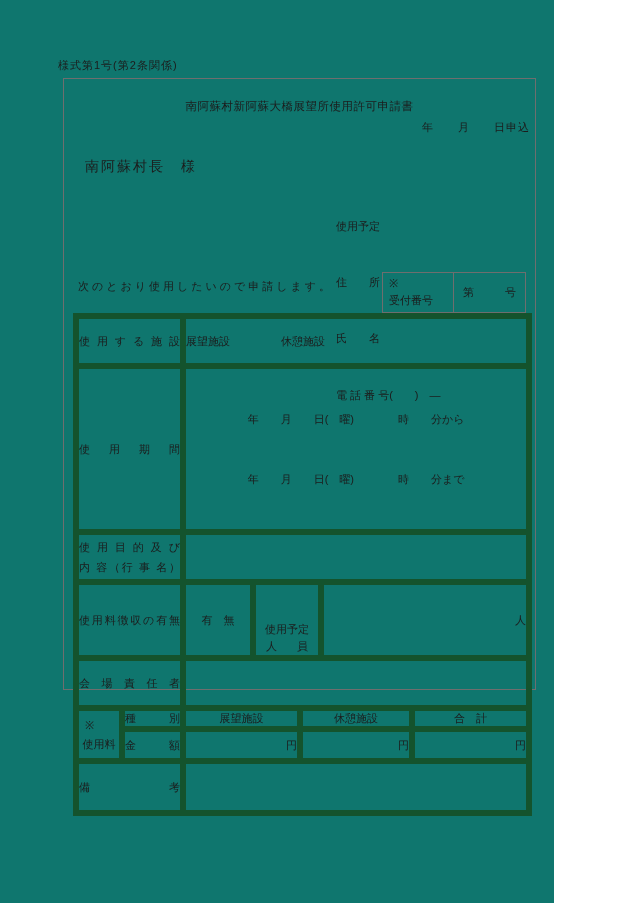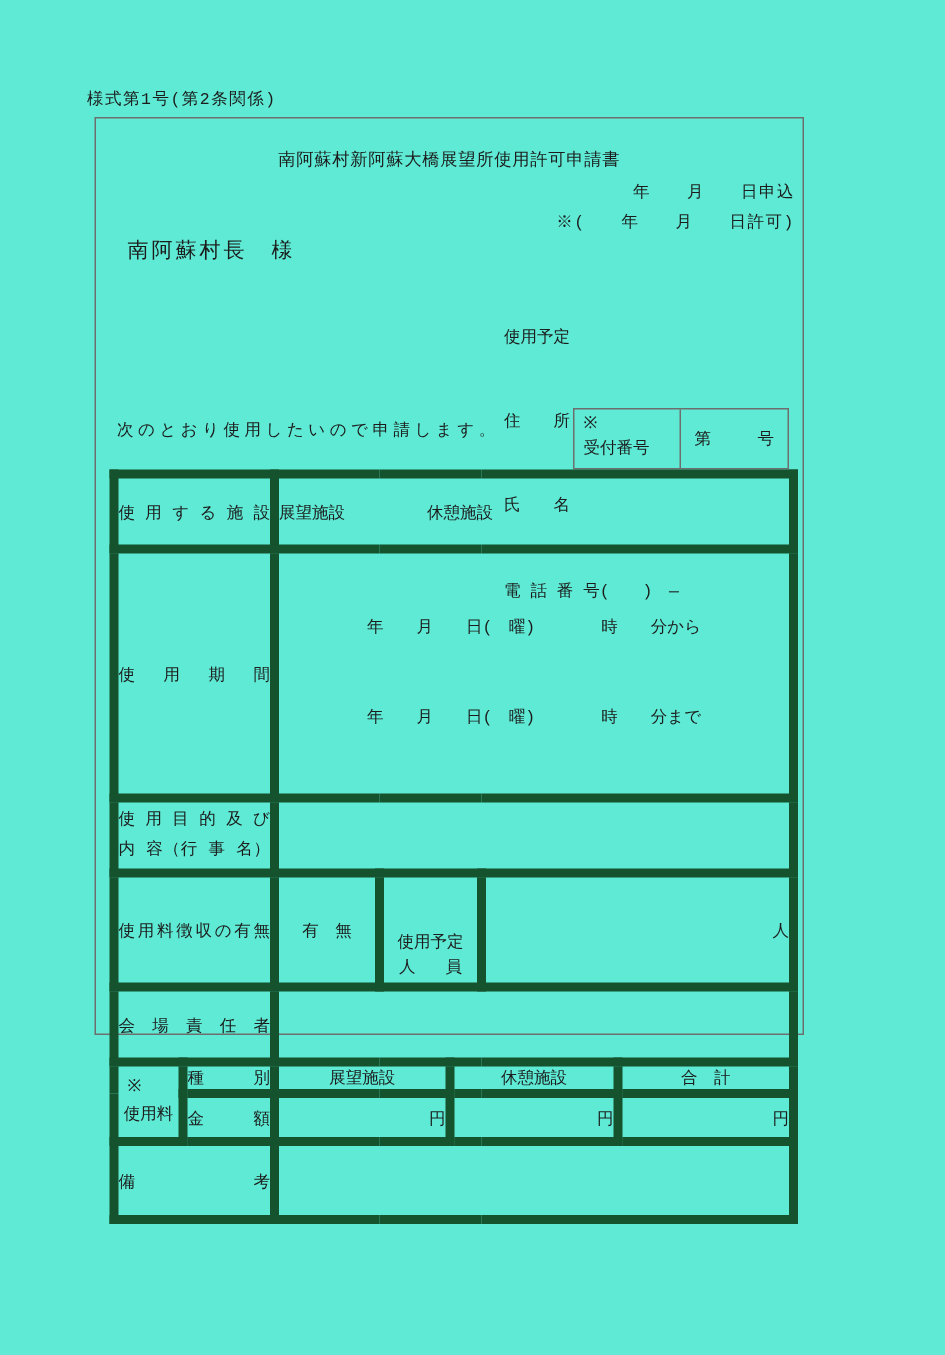--- a/index.html
+++ b/index.html
@@ -1,18 +1,18 @@
 <!DOCTYPE html>
 <html><head>
 <meta charset="utf-8">
 <style>
   html,body{margin:0;padding:0;background:#ffffff;}
   .page{
-    position:relative;width:630px;height:903px;background:#5eead4;
-    font-family:Liberation Mono, monospace;
+    position:relative;width:554px;height:903px;background:#0f766e;
+    font-family:Liberation Sans, sans-serif;
     color:#1c1c1c;overflow:hidden;
   }
   .form-code{position:absolute;left:58px;top:58px;font-size:11px;letter-spacing:1px;}
   .frame{position:absolute;left:63px;top:78px;width:473px;height:612px;border:1px solid #6e6e6e;box-sizing:border-box;}
   .title{position:absolute;top:20px;left:0;right:0;text-align:center;font-size:11.5px;letter-spacing:0.5px;}
   .date-line{position:absolute;right:5px;font-size:11px;letter-spacing:1px;white-space:pre;}
   .date-apply{top:41px;}
   .date-permit{top:61px;}
   .addressee{position:absolute;left:21px;top:79px;font-size:14px;letter-spacing:2px;white-space:pre;}
   .applicant{position:absolute;left:272px;top:100px;font-size:11px;line-height:18.8px;white-space:pre;}
@@ -47,21 +47,20 @@
 </head>
 <body>
 
 <div class="page">
   <div class="form-code">様式第1号(第2条関係)</div>
 
   <div class="frame">
     <div class="title">南阿蘇村新阿蘇大橋展望所使用許可申請書</div>
 
     <div class="date-line date-apply">年　　月　　日申込</div>
-    <div class="date-line date-permit">※(　　年　　月　　日許可)</div>
 
     <div class="addressee">南阿蘇村長　様</div>
 
     <div class="applicant">
       <div>使用予定</div>
       <div>住　　所</div>
       <div>氏　　名</div>
       <div>電 話 番 号(　　)　―</div>
     </div>
 

